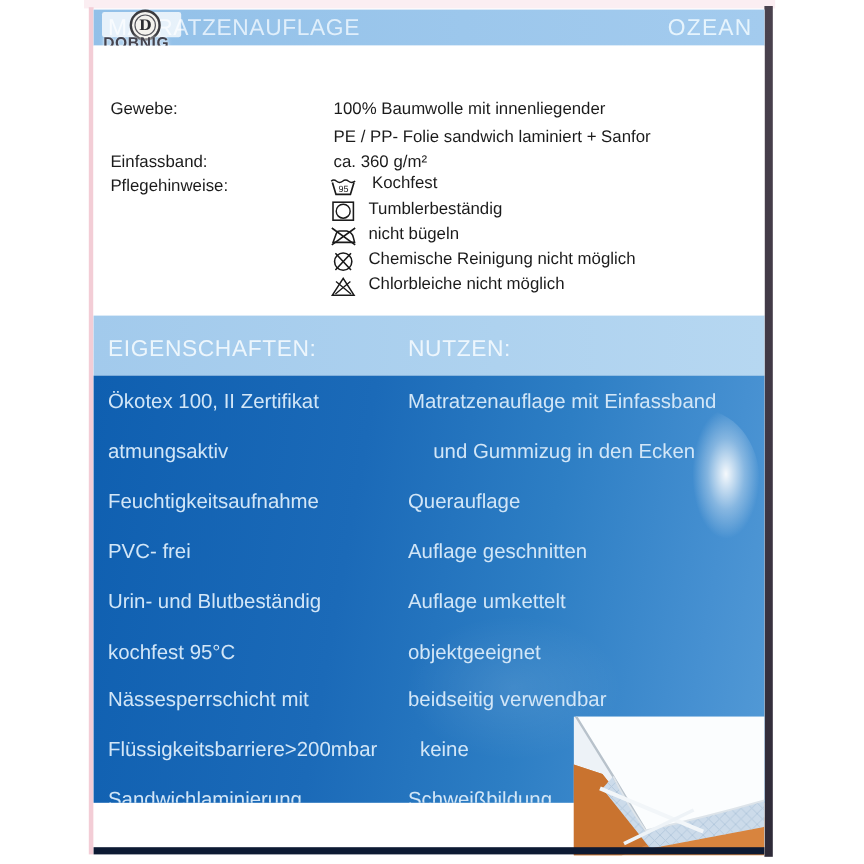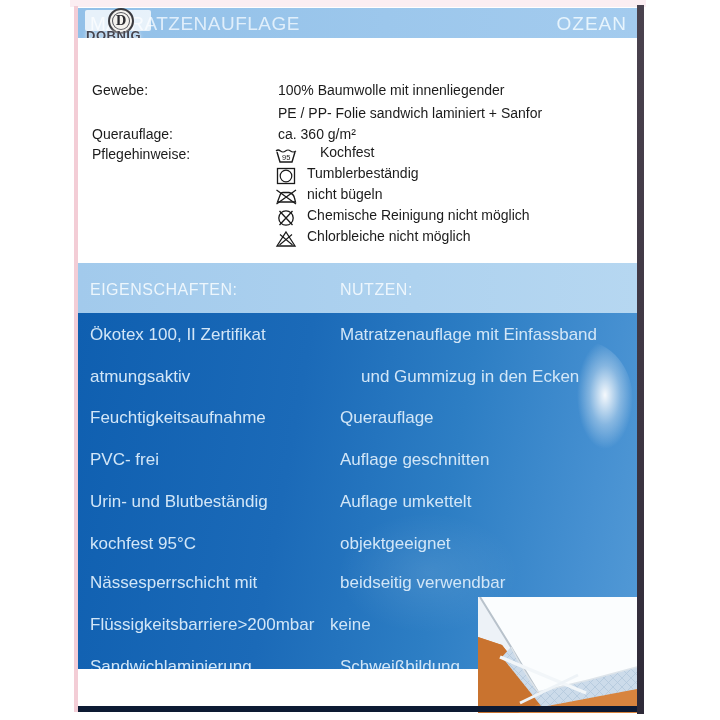--- a/index.html
+++ b/index.html
@@ -38,21 +38,21 @@
     color:#44434e;text-shadow:0 0 2px rgba(255,255,255,0.9),0 0 4px rgba(255,255,255,0.7);}
 
   
   .spec-section{left:0;top:30px;width:559px;height:225px;background:#ffffff;}
   .spec-label,.spec-value,.care-label{font-size:14px;color:#1b1b1b;white-space:nowrap;}
   .care-icon{width:24px;height:20px;}
 
   
   .band{left:0;top:255px;width:559px;height:50px;
     background:linear-gradient(90deg,#a2caec,#aed2ef 60%,#b6d7f1);}
-  .band-label{top:18px;font-size:16px;letter-spacing:0.5px;color:rgba(240,248,253,0.95);
+  .band-label{top:18px;font-size:19px;letter-spacing:0.5px;color:rgba(240,248,253,0.95);
     white-space:nowrap;}
 
   
   .sky{left:0;top:305px;width:559px;height:356px;overflow:hidden;
     background:linear-gradient(100deg,#0f5fb0 0%,#1b6ab8 38%,#2d7ec4 65%,#4690d1 88%,#539ad6 100%);}
   .cloud{border-radius:50%;pointer-events:none;}
   .cloud-right{left:455px;top:28px;width:100px;height:120px;
     background:radial-gradient(closest-side at 72% 45%, rgba(255,255,255,0.95), rgba(255,255,255,0.35) 55%, rgba(255,255,255,0) 100%);}
   .cloud-bottom-1{left:110px;top:340px;width:200px;height:70px;
     background:radial-gradient(closest-side at 55% 70%, rgba(255,255,255,0.55), rgba(255,255,255,0.18) 60%, rgba(255,255,255,0) 100%);}
@@ -82,29 +82,29 @@
     <div class="abs header-variant">OZEAN</div>
   </div>
   <div class="abs logo-box"></div>
   <div class="abs logo-emblem">D</div>
   <div class="abs logo-name">DOBNIG</div>
 
   <div class="abs spec-section" id="spec-area">
       <div class="abs spec-label" style="left: 14px; top: 44px;">Gewebe:</div>
       <div class="abs spec-value" style="left: 200px; top: 44px;">100% Baumwolle mit innenliegender</div>
       <div class="abs spec-value" style="left: 200px; top: 67px;">PE / PP- Folie sandwich laminiert + Sanfor</div>
-      <div class="abs spec-label" style="left: 14px; top: 88px;">Querauflage:</div>
+      <div class="abs spec-label" style="left: 14px; top: 88px;">Einfassband:</div>
       <div class="abs spec-value" style="left: 200px; top: 88px;">ca. 360 g/m²</div>
       <div class="abs spec-label" style="left: 14px; top: 108px;">Pflegehinweise:</div>
       <div class="abs " style="left: 196px; top: 107px;"><svg class="care-icon" viewBox="0 0 24 20">
           <path d="M3 7 L6 17 L18 17 L21 7" stroke="#1a1a1a" stroke-width="1.4" fill="none"></path>
           <path d="M2 6 Q4 4 6.5 6 Q9 8 11.5 6 Q14 4 16.5 6 Q19 8 22 6" stroke="#1a1a1a" stroke-width="1.2" fill="none"></path>
           <text x="8" y="15" font-size="7.5" fill="#1a1a1a" font-family="Liberation Sans, sans-serif">95</text>
         </svg></div>
-      <div class="abs care-label" style="left: 242px; top: 106px; text-align: center;">Kochfest</div>
+      <div class="abs care-label" style="left: 232px; top: 106px; text-align: center;">Kochfest</div>
       <div class="abs " style="left: 196px; top: 128px;"><svg class="care-icon" viewBox="0 0 24 20">
           <rect x="3.5" y="2.5" width="17" height="15" stroke="#1a1a1a" stroke-width="1.3" fill="none"></rect>
           <circle cx="12" cy="10" r="5.8" stroke="#1a1a1a" stroke-width="1.2" fill="none"></circle>
         </svg></div>
       <div class="abs care-label" style="left: 229px; top: 127px;">Tumblerbeständig</div>
       <div class="abs " style="left: 196px; top: 149px;"><svg class="care-icon" viewBox="0 0 24 20">
           <path d="M3.5 15 L6.5 7 Q7 5.5 9 5.5 L15 5.5 Q19.5 6.5 20.5 11 L21.5 15 Z" stroke="#1a1a1a" stroke-width="1.3" fill="none"></path>
           <path d="M2.5 3 L22 17 M22 3 L2.5 17" stroke="#1a1a1a" stroke-width="1.3" fill="none"></path>
         </svg></div>
       <div class="abs care-label" style="left: 229px; top: 148px;">nicht bügeln</div>
@@ -138,21 +138,21 @@
       <div class="abs list-cell" style="left: 262px; top: 95px;">Querauflage</div>
       <div class="abs list-cell" style="left: 12px; top: 137px;">PVC- frei</div>
       <div class="abs list-cell" style="left: 262px; top: 137px;">Auflage geschnitten</div>
       <div class="abs list-cell" style="left: 12px; top: 179px;">Urin- und Blutbeständig</div>
       <div class="abs list-cell" style="left: 262px; top: 179px;">Auflage umkettelt</div>
       <div class="abs list-cell" style="left: 12px; top: 221px;">kochfest 95°C</div>
       <div class="abs list-cell" style="left: 262px; top: 221px;">objektgeeignet</div>
       <div class="abs list-cell" style="left: 262px; top: 260px;">beidseitig verwendbar</div>
       <div class="abs list-cell" style="left: 12px; top: 260px;">Nässesperrschicht mit</div>
       <div class="abs list-cell" style="left: 12px; top: 302px;">Flüssigkeitsbarriere&gt;200mbar</div>
-      <div class="abs list-cell" style="left: 252px; top: 302px;">keine</div>
+      <div class="abs list-cell" style="left: 272px; top: 302px;">keine</div>
       <div class="abs list-cell" style="left: 12px; top: 344px;">Sandwichlaminierung</div>
       <div class="abs list-cell" style="left: 262px; top: 344px;">Schweißbildung</div>
       <div class="abs list-cell" style="left: 12px; top: 386px;">reduzierte Dekubitusgefahr</div>
     </div>
 
   <svg class="abs photo" viewBox="0 0 159 116" preserveAspectRatio="none">
     <defs>
       <pattern id="quilt" width="9" height="9" patternUnits="userSpaceOnUse">
         <path d="M0 9 L9 0 M0 0 L9 9" stroke="#b2c8dc" stroke-width="0.8" fill="none"></path>
       </pattern>

